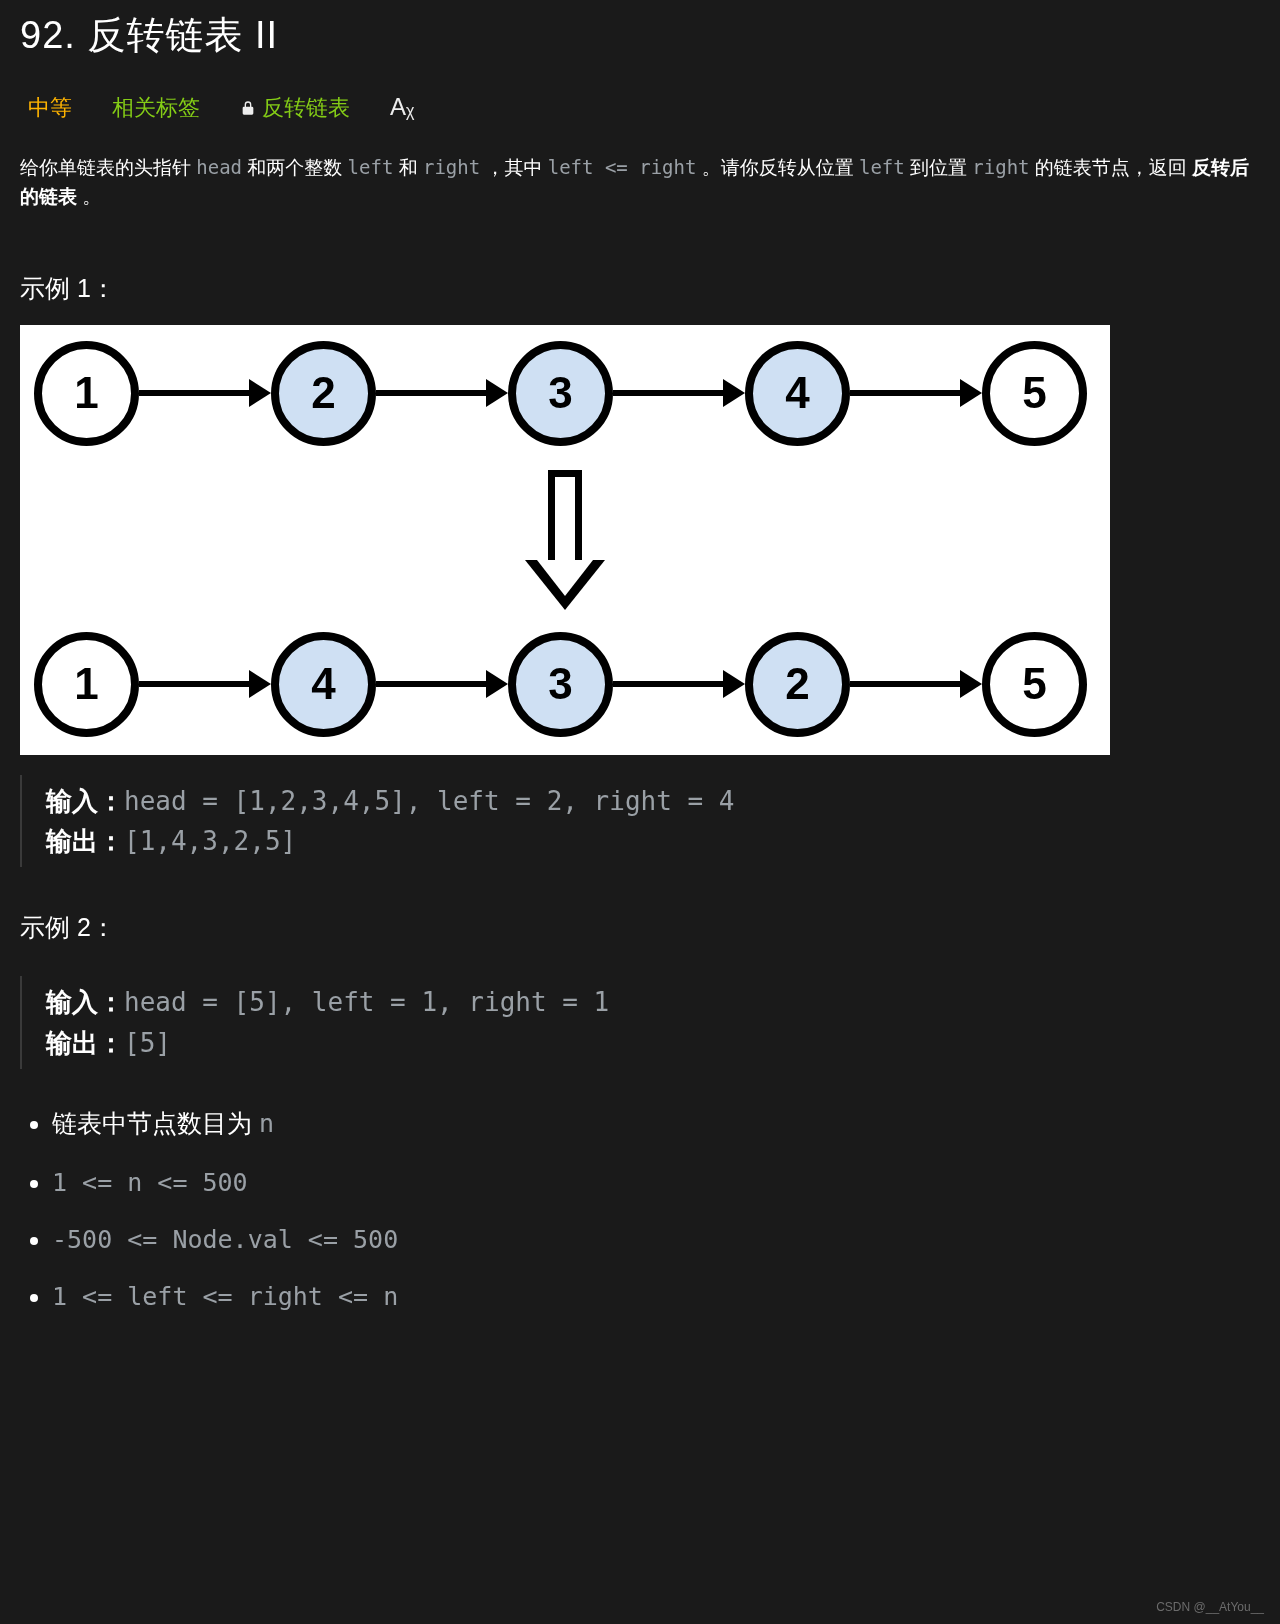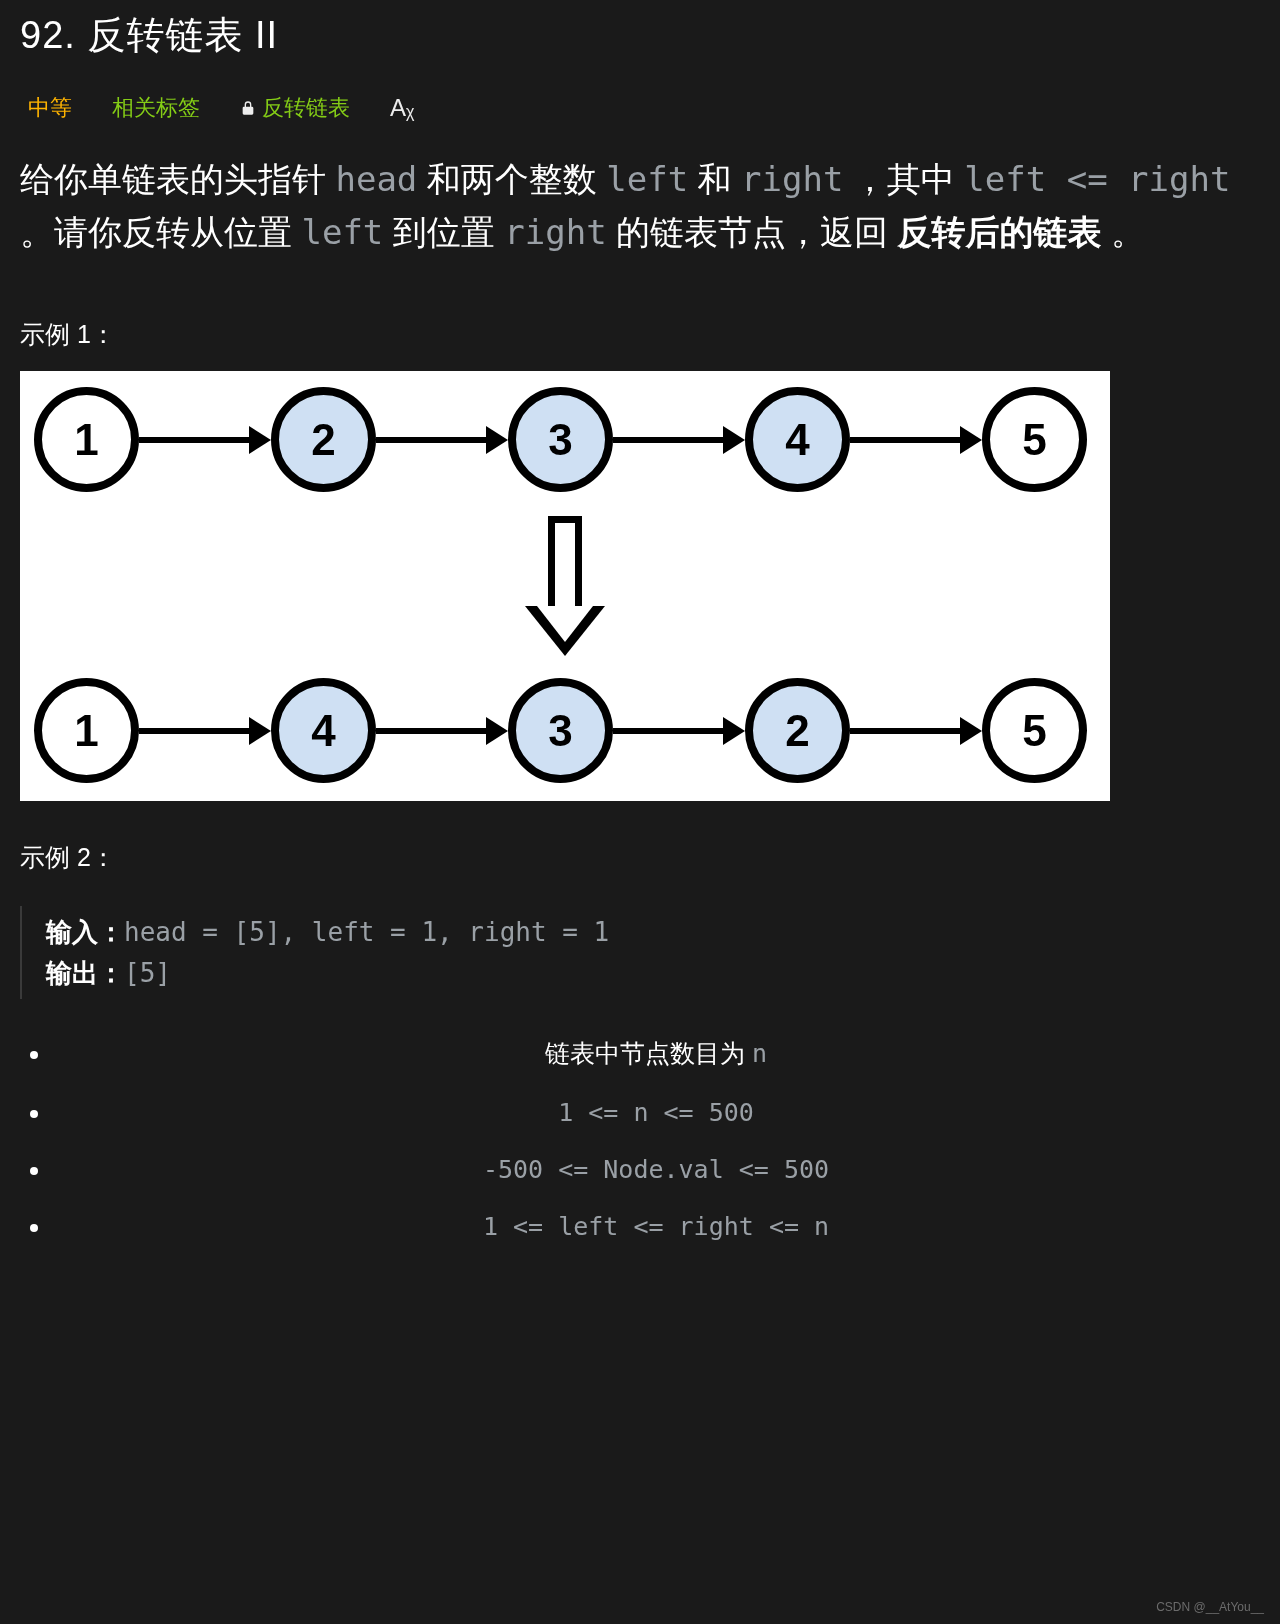--- a/index.html
+++ b/index.html
@@ -16,30 +16,30 @@
   h1 {
     font-size: 38px;
     font-weight: 400;
     color: #fff;
     padding: 10px 0 24px 0;
     letter-spacing: 1px;
   }
   .tabs {
     display: flex;
     gap: 40px;
-    align-items: center;
+    align-items: flex-start;
     padding: 8px 0 30px 8px;
     font-size: 22px;
   }
   .tab { display: flex; align-items: center; gap: 6px; color: #84cc16; }
   .tab.active { color: #ffb400; }
   .lock { width: 16px; height: 18px; }
   .trans-icon { font-size: 24px; color: #ededed; }
   .desc {
-    font-size: 34px;
+    font-size: 19px;
     line-height: 1.55;
     color: #fff;
     padding-bottom: 40px;
   }
   .desc .code { font-family: ui-monospace,SFMono-Regular,Menlo,Consolas,monospace; color: #9aa0a6; }
   .desc .bold { font-weight: 700; }
   h3.example-heading,
   h3.hints-heading {
     font-size: 25px;
     font-weight: 400;
@@ -103,21 +103,21 @@
   .io-block {
     border-left: 2px solid #3a3a3a;
     padding: 6px 0 6px 24px;
     margin: 12px 0 24px 0;
     font-family: ui-monospace,SFMono-Regular,Menlo,Consolas,monospace;
     font-size: 26px;
     line-height: 1.55;
     color: #9aa0a6;
   }
   .io-block .label { color: #fff; font-weight: 700; font-family: -apple-system,"PingFang SC","Microsoft YaHei",sans-serif; }
-  .hints ul { list-style: disc; padding-left: 32px; text-align: center; }
+  .hints ul { list-style: disc; padding-left: 32px; }
   .hints li {
     font-size: 25px;
     color: #fff;
     padding: 14px 0;
   }
   .hints li .mono { font-family: ui-monospace,SFMono-Regular,Menlo,Consolas,monospace; color: #9aa0a6; }
   .watermark {
     position: absolute;
     right: 16px; bottom: 10px;
     font-size: 12px;
@@ -195,20 +195,28 @@
         </div>
         <div class="node shade">2</div>
         <div class="arrow">
           <div class="arrow-line"></div>
           <div class="arrow-head"></div>
         </div>
         <div class="node plain">5</div>
       </div>
 </div>
 
+<div class="io-block">
+  <div>
+    <span class="label">输入：</span><span>head = [1,2,3,4,5], left = 2, right = 4</span>
+  </div>
+  <div>
+    <span class="label">输出：</span><span>[1,4,3,2,5]</span>
+  </div>
+</div>
 
 <h3 class="example-heading">示例 2：</h3>
 
 <div class="io-block">
   <div>
     <span class="label">输入：</span><span>head = [5], left = 1, right = 1</span>
   </div>
   <div>
     <span class="label">输出：</span><span>[5]</span>
   </div>

